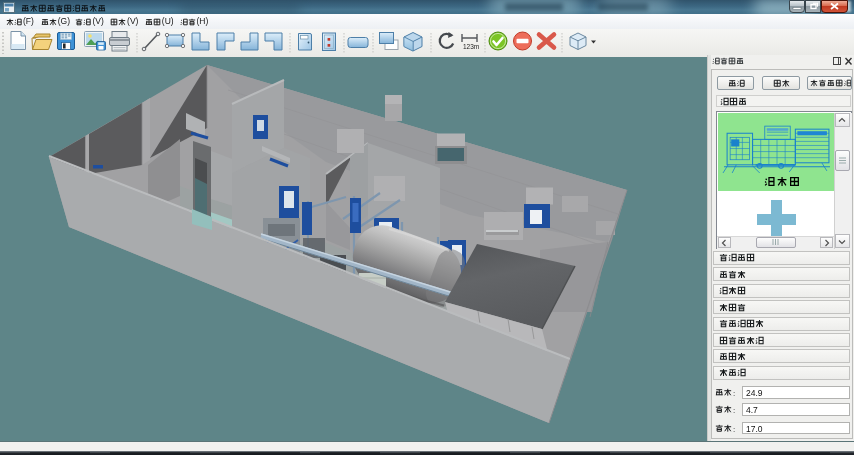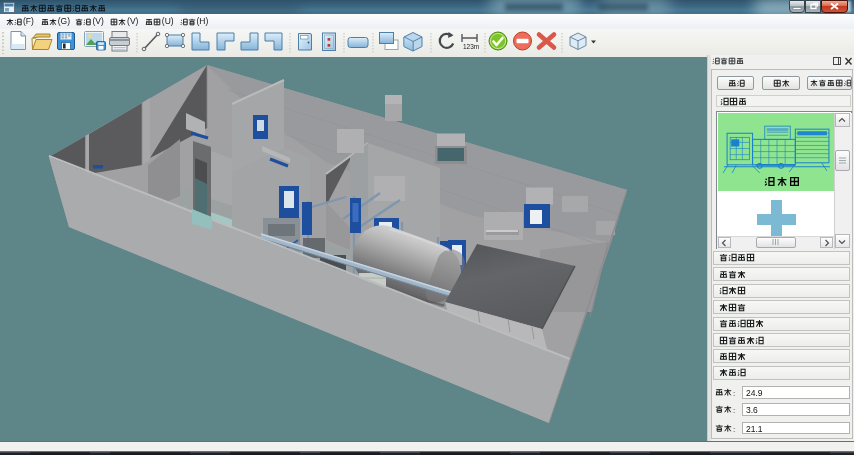--- a/index.html
+++ b/index.html
@@ -482,28 +482,28 @@
   </svg>
 <div style="position:absolute;left:733px;top:389.0px;width:4px;height:8px;font:8px 'Liberation Sans',sans-serif;color:#15181a">:</div>
 <div style="position:absolute;left:741.5px;top:386.0px;width:108.5px;height:12.6px;background:#fff;border:1px solid #b2b2b0;box-sizing:border-box"></div>
 <div style="position:absolute;left:746px;top:388.2px;font:8.5px 'Liberation Sans',sans-serif;color:#111">24.9</div>
 <svg style="position:absolute;left:715px;top:405.2px;opacity:1.0" width="17.0" height="8.5" viewBox="0 0 20.0 10" fill="none" stroke="#15181a" stroke-width="1.15">
     <use href="#h5" x="0.0" width="10" height="10"></use>
     <use href="#h3" x="10.0" width="10" height="10"></use>
   </svg>
 <div style="position:absolute;left:733px;top:406.0px;width:4px;height:8px;font:8px 'Liberation Sans',sans-serif;color:#15181a">:</div>
 <div style="position:absolute;left:741.5px;top:403.0px;width:108.5px;height:12.6px;background:#fff;border:1px solid #b2b2b0;box-sizing:border-box"></div>
-<div style="position:absolute;left:746px;top:405.2px;font:8.5px 'Liberation Sans',sans-serif;color:#111">3.6</div>
+<div style="position:absolute;left:746px;top:405.2px;font:8.5px 'Liberation Sans',sans-serif;color:#111">4.7</div>
 <svg style="position:absolute;left:715px;top:423.7px;opacity:1.0" width="17.0" height="8.5" viewBox="0 0 20.0 10" fill="none" stroke="#15181a" stroke-width="1.15">
     <use href="#h5" x="0.0" width="10" height="10"></use>
     <use href="#h3" x="10.0" width="10" height="10"></use>
   </svg>
 <div style="position:absolute;left:733px;top:424.5px;width:4px;height:8px;font:8px 'Liberation Sans',sans-serif;color:#15181a">:</div>
 <div style="position:absolute;left:741.5px;top:421.5px;width:108.5px;height:12.6px;background:#fff;border:1px solid #b2b2b0;box-sizing:border-box"></div>
-<div style="position:absolute;left:746px;top:423.7px;font:8.5px 'Liberation Sans',sans-serif;color:#111">21.1</div>
+<div style="position:absolute;left:746px;top:423.7px;font:8.5px 'Liberation Sans',sans-serif;color:#111">17.0</div>
 <div style="position:absolute;left:0;top:441px;width:854px;height:10px;background:#f1f1ef;border-top:1px solid #5a7477"></div>
 <div style="position:absolute;left:0;top:451px;width:854px;height:4px;background:linear-gradient(180deg,#7e858c,#23272c 55%,#1b1f24)"></div>
 <div style="position:absolute;left:30px;top:452px;width:60px;height:3px;background:#14171b;opacity:0.6"></div>
 <div style="position:absolute;left:110px;top:452px;width:80px;height:3px;background:#14171b;opacity:0.6"></div>
 <div style="position:absolute;left:230px;top:452px;width:70px;height:3px;background:#14171b;opacity:0.6"></div>
 <div style="position:absolute;left:320px;top:452px;width:60px;height:3px;background:#14171b;opacity:0.6"></div>
 <div style="position:absolute;left:420px;top:452px;width:90px;height:3px;background:#14171b;opacity:0.6"></div>
 <div style="position:absolute;left:540px;top:452px;width:70px;height:3px;background:#14171b;opacity:0.6"></div>
 <div style="position:absolute;left:650px;top:452px;width:60px;height:3px;background:#14171b;opacity:0.6"></div>
 <div style="position:absolute;left:760px;top:452px;width:70px;height:3px;background:#14171b;opacity:0.6"></div>

